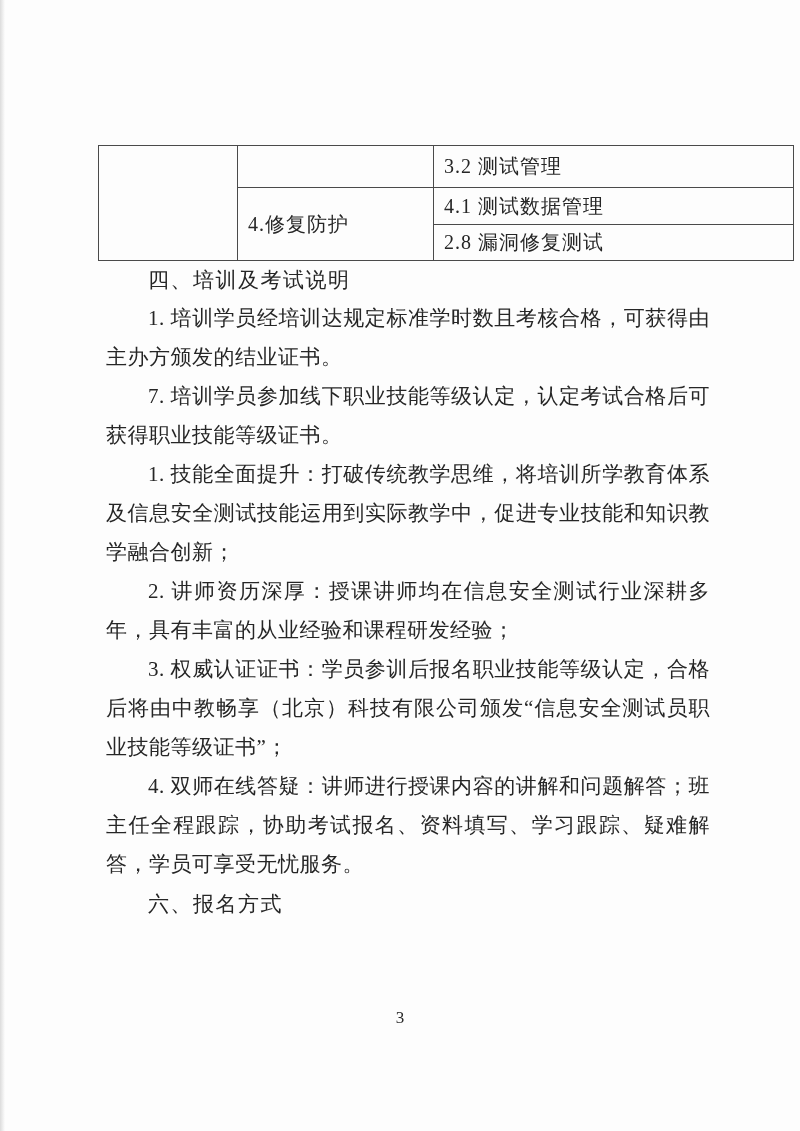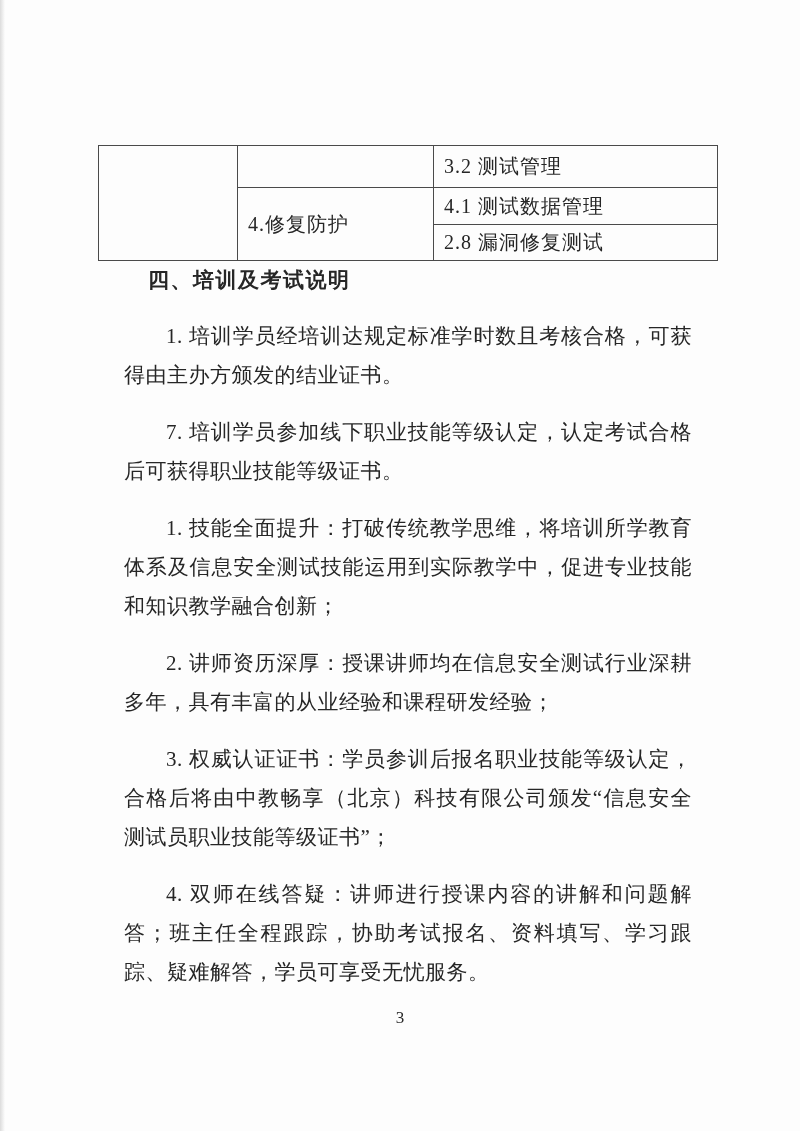--- a/index.html
+++ b/index.html
@@ -21,21 +21,21 @@
     left: 0;
     top: 0;
     width: 5px;
     height: 100%;
     background: linear-gradient(to right, #dcdcdc, #fdfdfd);
   }
   table.outline {
     position: absolute;
     left: 98px;
     top: 145px;
-    width: 620px;
+    width: 696px;
     border-collapse: collapse;
     table-layout: fixed;
     font-size: 20px;
   }
   table.outline td {
     border: 1px solid #4a4a4a;
     padding: 0 4px 0 10px;
     vertical-align: middle;
     letter-spacing: 1px;
     overflow: hidden;
@@ -51,28 +51,28 @@
     left: 106px;
     top: 260px;
     width: 604px;
     font-size: 21px;
     line-height: 39px;
     letter-spacing: 0.5px;
   }
   .content h2 {
     font-family: "Liberation Sans", "DejaVu Sans", sans-serif;
     font-size: 21px;
-    font-weight: bold;
+    font-weight: normal;
     line-height: 39px;
     margin: 0;
     text-indent: 2em;
     letter-spacing: 1.5px;
   }
   .content p {
-    margin: 18px;
+    margin: 0;
     text-indent: 2em;
     text-align: justify;
   }
   .page-number {
     position: absolute;
     top: 1008px;
     left: 0;
     right: 0;
     text-align: center;
     font-size: 17px;
@@ -110,17 +110,18 @@
     </section>
 
     <section>
       <p>1. 技能全面提升：打破传统教学思维，将培训所学教育体系及信息安全测试技能运用到实际教学中，促进专业技能和知识教学融合创新；</p>
       <p>2. 讲师资历深厚：授课讲师均在信息安全测试行业深耕多年，具有丰富的从业经验和课程研发经验；</p>
       <p>3. 权威认证证书：学员参训后报名职业技能等级认定，合格后将由中教畅享（北京）科技有限公司颁发“信息安全测试员职业技能等级证书”；</p>
       <p>4. 双师在线答疑：讲师进行授课内容的讲解和问题解答；班主任全程跟踪，协助考试报名、资料填写、学习跟踪、疑难解答，学员可享受无忧服务。</p>
     </section>
 
     <section>
+      <h2>六、报名方式</h2>
     </section>
   </div>
 
   <div class="page-number">3</div>
 </div>
 
 </body></html>

